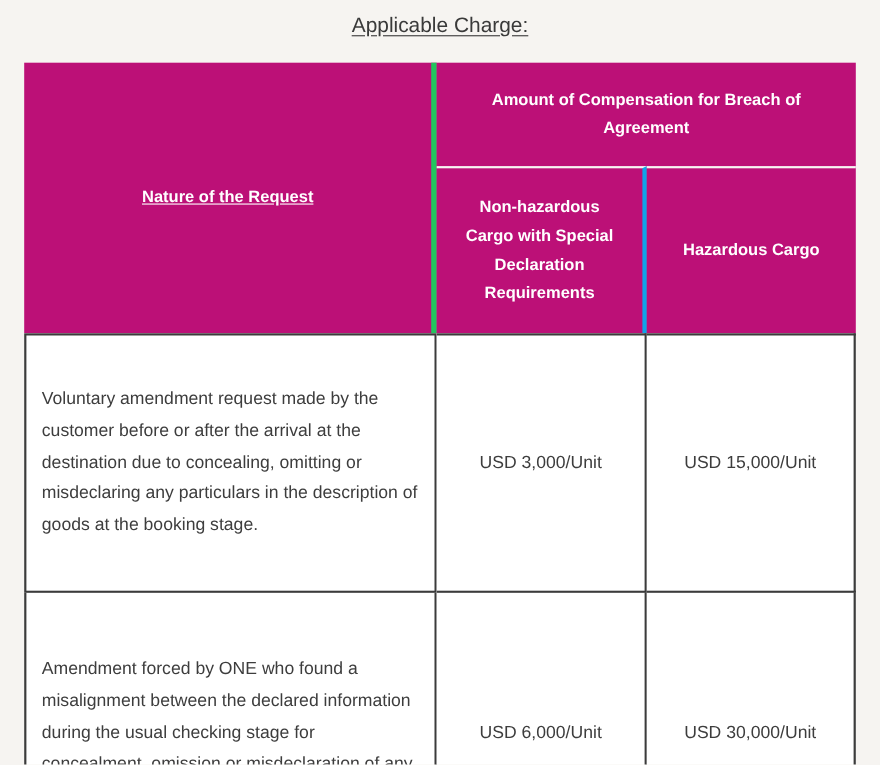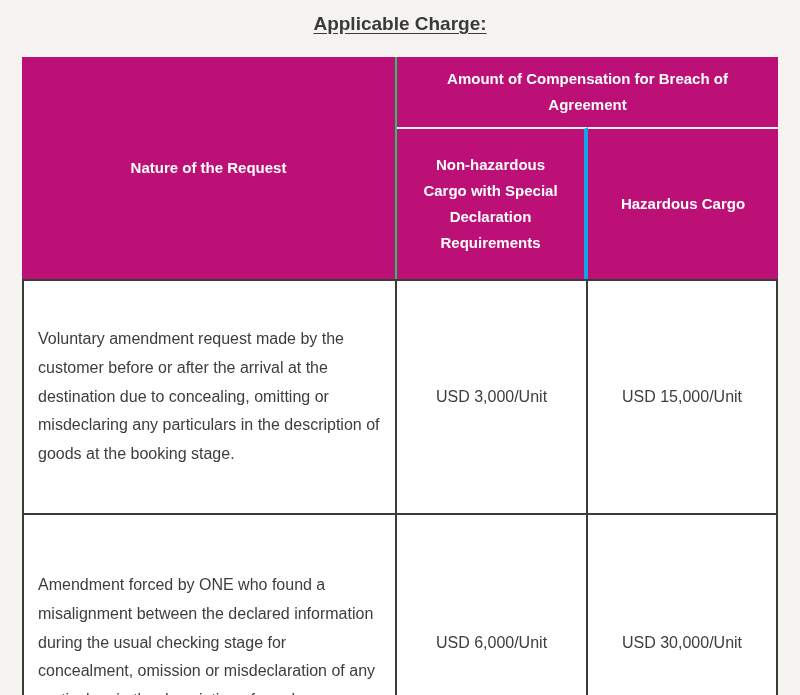--- a/index.html
+++ b/index.html
@@ -9,21 +9,21 @@
     height: 695px;
     overflow: hidden;
     background: #f6f4f1;
     font-family: "Liberation Sans", sans-serif;
   }
   .page-title {
     text-align: center;
     padding-top: 13px;
     margin: 0 0 22px 0;
     font-size: 19px;
-    font-weight: bold;
+    font-weight: normal;
     color: #3a3a3a;
     text-decoration: underline;
     text-underline-offset: 3px;
   }
   table.charges-table {
     width: 756px;
     margin: 0 auto;
     border-collapse: separate;
     border-spacing: 0;
     table-layout: fixed;
@@ -35,34 +35,35 @@
   th {
     background: #bc1077;
     color: #ffffff;
     font-weight: bold;
     font-size: 15px;
     line-height: 1.75;
     vertical-align: middle;
     text-align: center;
     padding: 0 18px;
   }
-  .th-compensation { height: 70px; }
+  .th-compensation { height: 94px; }
   .th-nonhaz {
     height: 150px;
     border-top: 2px solid #f8f6f3;
     border-right: 4px solid #0ea5e9;
     text-align: center;
   }
   .th-haz {
     height: 150px;
     border-top: 2px solid #f8f6f3;
     margin-left: 45px;
   }
   .th-nature {
-    border-right: 2px solid #22c55e;
+    border-right: 5px solid #22c55e;
+    text-decoration: underline;
   }
 
   td {
     background: #ffffff;
     color: #3d3d3d;
     font-size: 16px;
     line-height: 1.8;
     vertical-align: middle;
     border-right: 2px solid #3b3b3b;
     border-bottom: 2px solid #3b3b3b;

